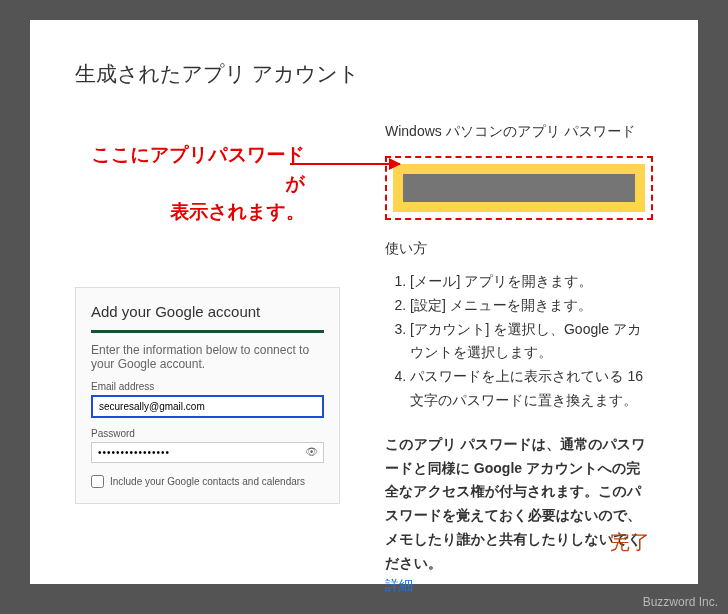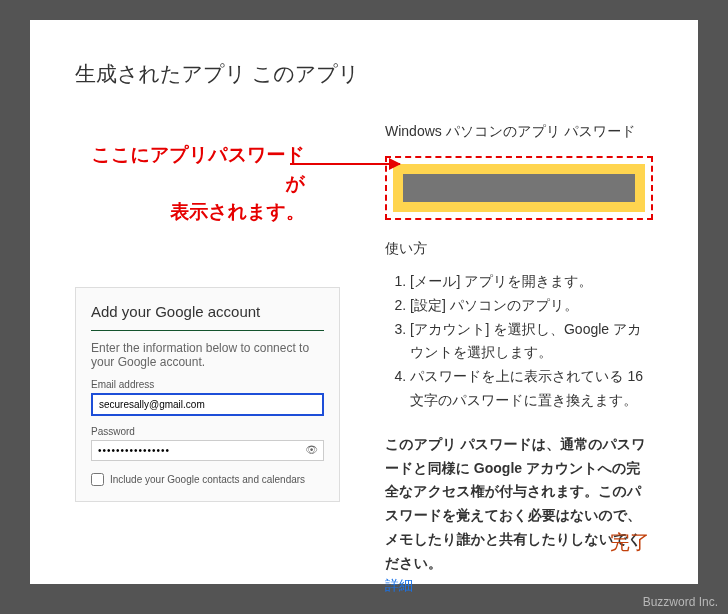--- a/index.html
+++ b/index.html
@@ -114,21 +114,21 @@
       padding: 15px;
       margin-top: 60px;
       width: 265px;
     }
     .account-card h3 {
       font-size: 15px;
       font-weight: normal;
       color: #333;
       margin-bottom: 10px;
       padding-bottom: 10px;
-      border-bottom: 1px solid #14532d;
+      border-bottom: 3px solid #14532d;
     }
     .account-card .desc {
       font-size: 12px;
       color: #666;
       margin-bottom: 10px;
     }
     .account-card label {
       font-size: 10px;
       color: #555;
       display: block;
@@ -169,21 +169,21 @@
       bottom: 5px;
       right: 10px;
       font-size: 12px;
       color: #b8b8b8;
     }
   </style>
 </head>
 <body>
 
 <div class="modal">
-  <h1 class="title">生成されたアプリ このアプリ</h1>
+  <h1 class="title">生成されたアプリ アカウント</h1>
 
   <div class="content-row">
     <div class="left-col">
       <div class="annotation">
         <span>ここにアプリパスワードが</span><br>
         <span>表示されます。</span>
       </div>
       <div class="arrow"></div>
 
       <div class="account-card">
@@ -206,21 +206,21 @@
     <div class="right-col">
       <div class="device-title">Windows パソコンのアプリ パスワード</div>
       <div class="password-box">
         <div class="password-inner">
           <div class="password-bar"></div>
         </div>
       </div>
       <div class="howto-title">使い方</div>
       <ol class="howto-list">
         <li>[メール] アプリを開きます。</li>
-        <li>[設定] パソコンのアプリ。</li>
+        <li>[設定] メニューを開きます。</li>
         <li>[アカウント] を選択し、Google アカウントを選択します。</li>
         <li>パスワードを上に表示されている 16 文字のパスワードに置き換えます。</li>
       </ol>
       <p class="disclaimer">このアプリ パスワードは、通常のパスワードと同様に Google アカウントへの完全なアクセス権が付与されます。このパスワードを覚えておく必要はないので、メモしたり誰かと共有したりしないでください。</p>
       <a href="#" class="details-link">詳細</a>
     </div>
   </div>
 
   <button class="done-btn">完了</button>
 </div>

